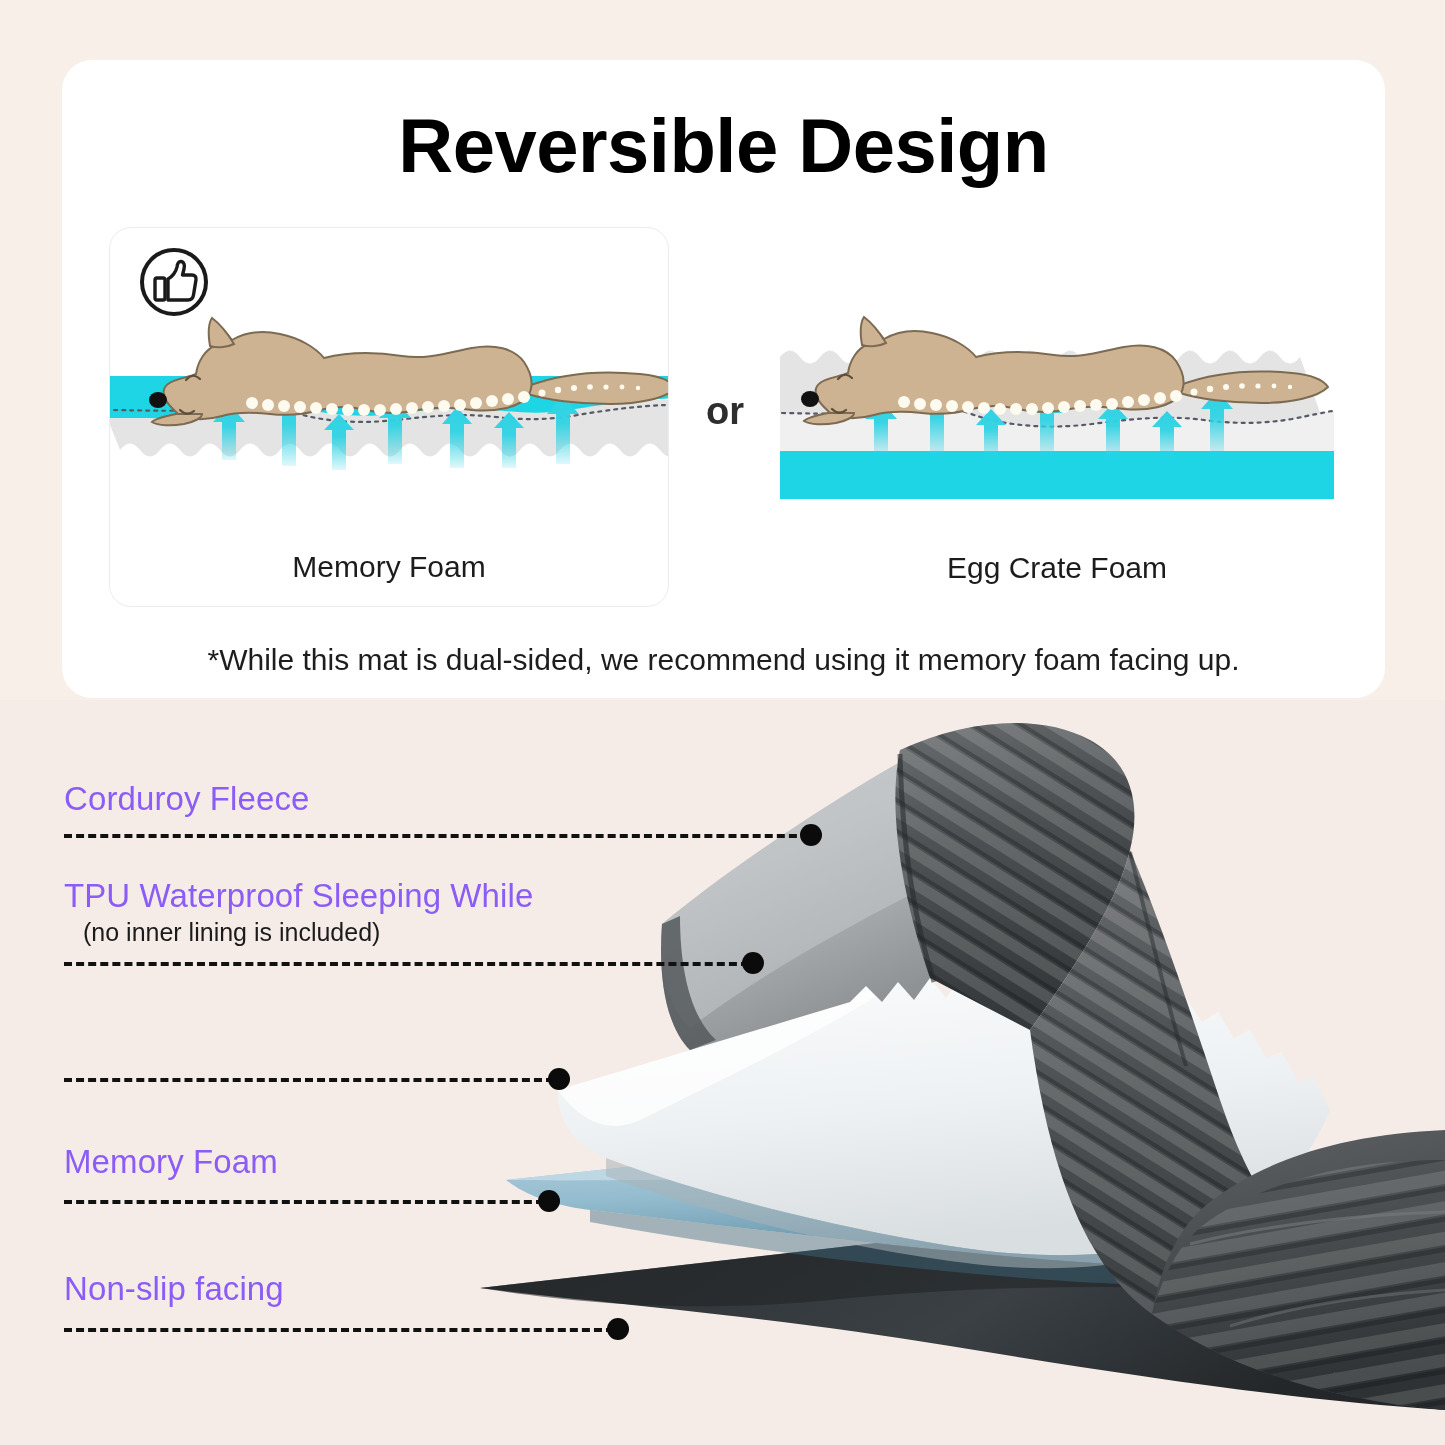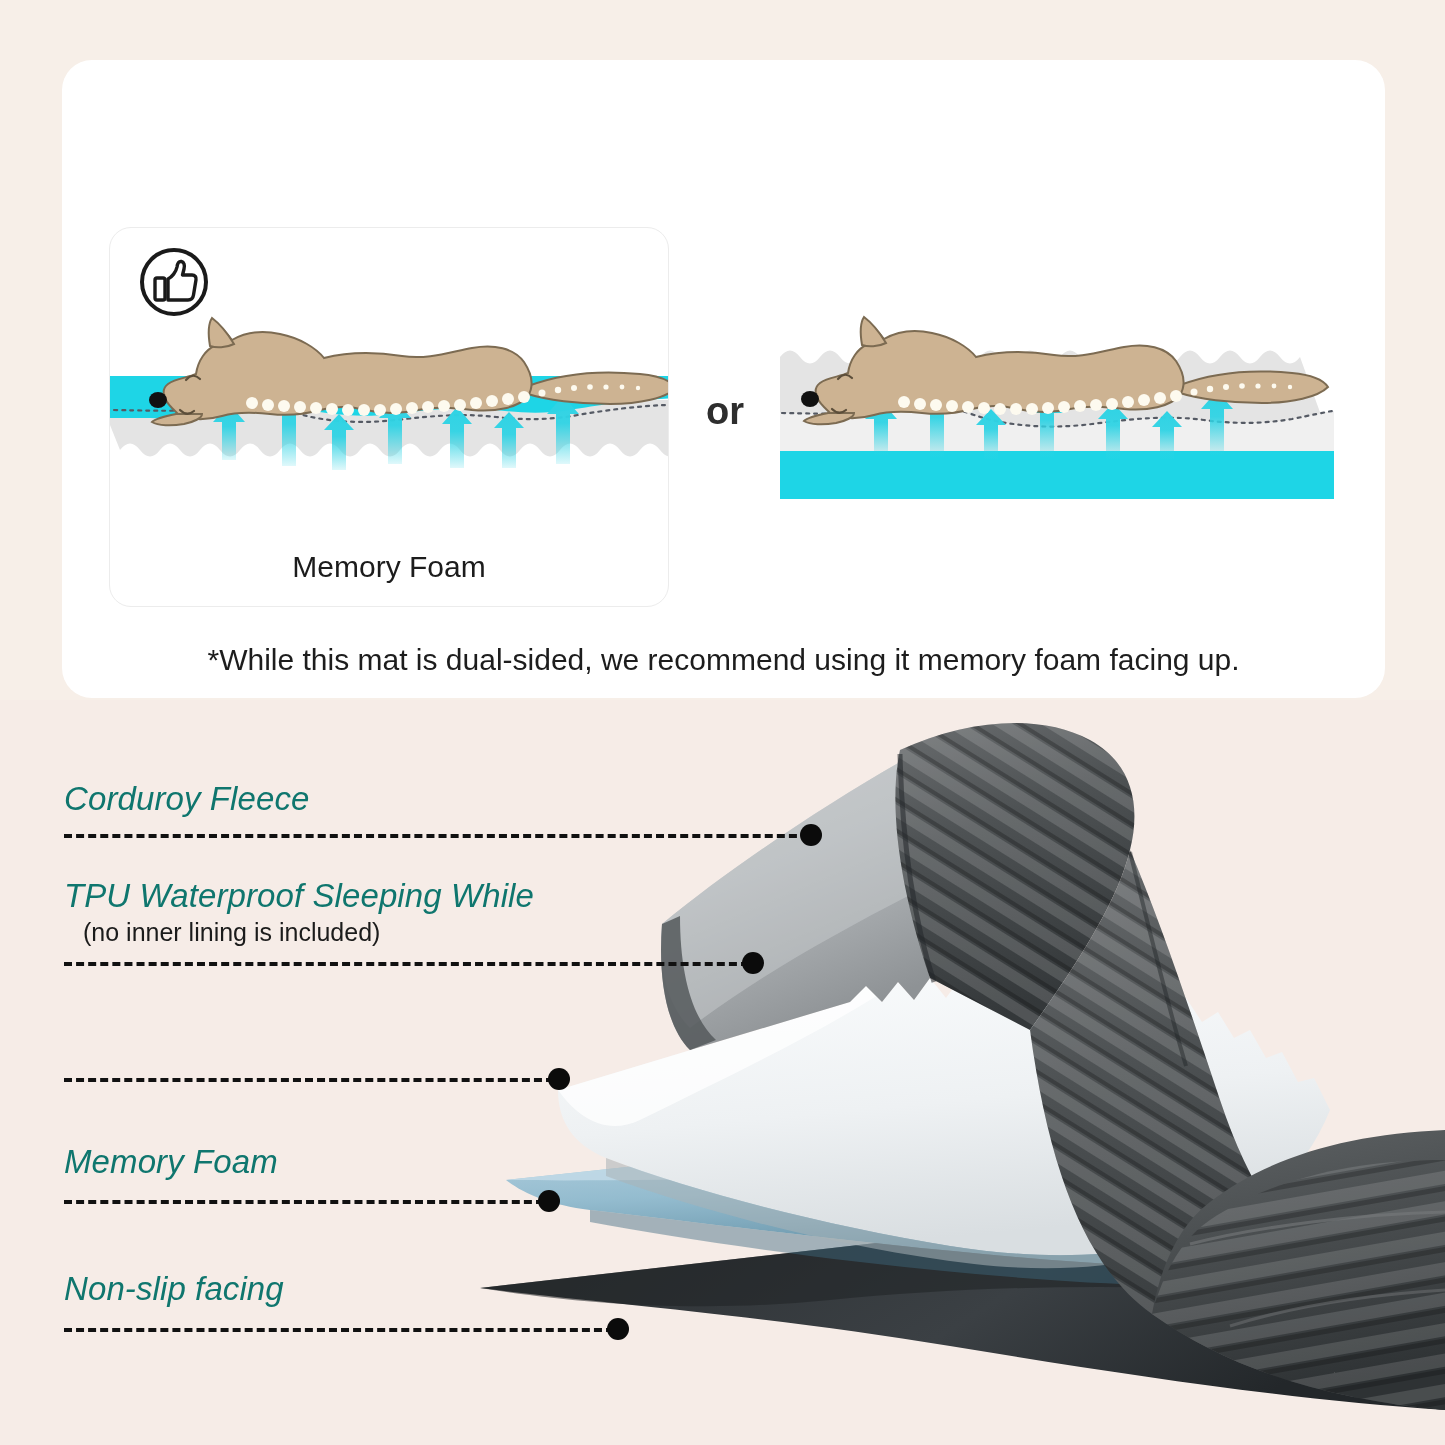--- a/index.html
+++ b/index.html
@@ -111,24 +111,23 @@
   .callouts {
     position: absolute;
     left: 0; top: 700px;
     width: 1445px; height: 745px;
   }
 
   .callout { position: absolute; left: 64px; }
 
   .callout-title {
     font-size: 33px;
-    color: #0f766e;
+    color: #8b5cf6;
     white-space: nowrap;
     letter-spacing: 0.1px;
-    font-style: italic;
   }
 
   .callout-sub {
     font-size: 25px;
     color: #1b1b1b;
     white-space: nowrap;
     margin-left: 19px;
     margin-top: 3px;
   }
 
@@ -154,20 +153,21 @@
     overflow: hidden;
   }
 </style>
 </head>
 <body>
 
 <div class="lower-bg"></div>
 
 <div class="top-card">
 
+  <div class="card-title">Reversible Design</div>
 
   <div class="panel-left">
     <div class="illus">
       <svg width="560" height="380" viewBox="0 0 560 380" xmlns="http://www.w3.org/2000/svg">
         <defs>
           <linearGradient id="arrG" x1="0" y1="1" x2="0" y2="0">
             <stop offset="0%" stop-color="#2fd3e4" stop-opacity="0.15"></stop>
             <stop offset="60%" stop-color="#2fd3e4" stop-opacity="0.95"></stop>
             <stop offset="100%" stop-color="#2fd3e4" stop-opacity="1"></stop>
           </linearGradient>
@@ -400,20 +400,21 @@
             <circle cx="464" cy="160" r="3"></circle>
               <circle cx="480" cy="159" r="2.8"></circle>
             <circle cx="496" cy="159" r="2.6"></circle>
               <circle cx="512" cy="159" r="2.4"></circle>
             <circle cx="528" cy="160" r="2.2"></circle>
           </g>
         </g>
       </svg>
     </div>
 
+    <div class="panel-caption">Egg Crate Foam</div>
   </div>
 
   <div class="footnote">*While this mat is dual-sided, we recommend using it memory foam facing up.</div>
 </div>
 
 <div class="product">
   <svg width="1015" height="735" viewBox="0 0 1015 735" xmlns="http://www.w3.org/2000/svg">
     <defs>
       <linearGradient id="tpuG" x1="0" y1="0" x2="0.4" y2="1">
         <stop offset="0%" stop-color="#cfd2d4"></stop>

